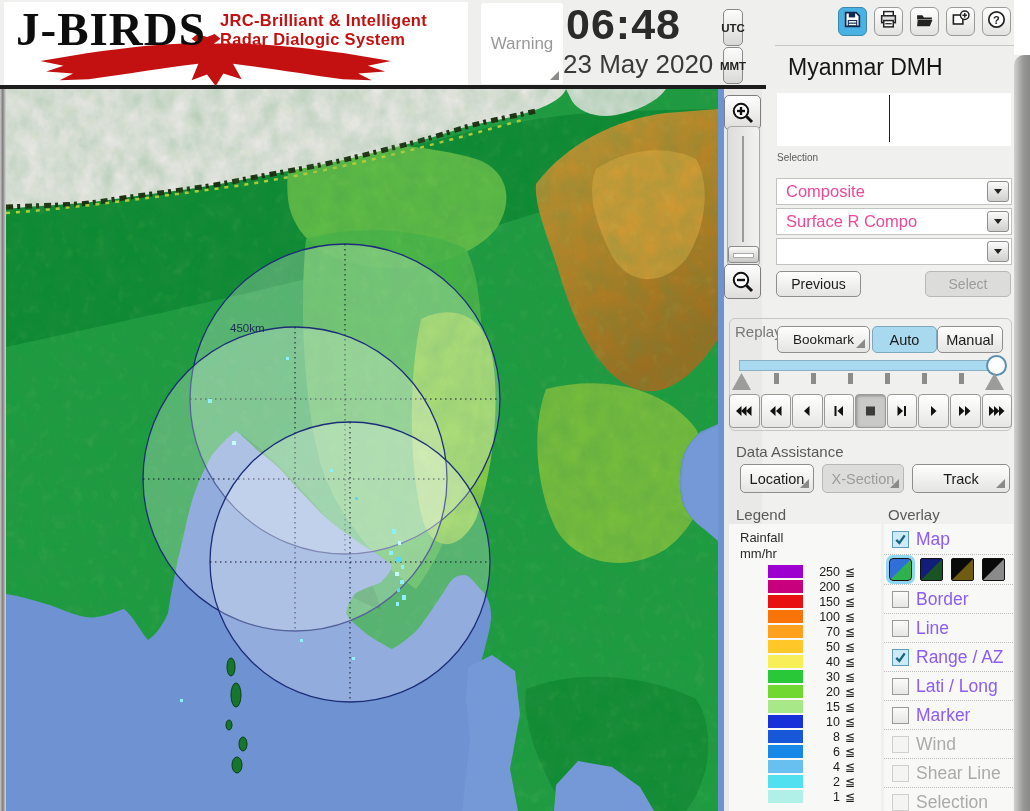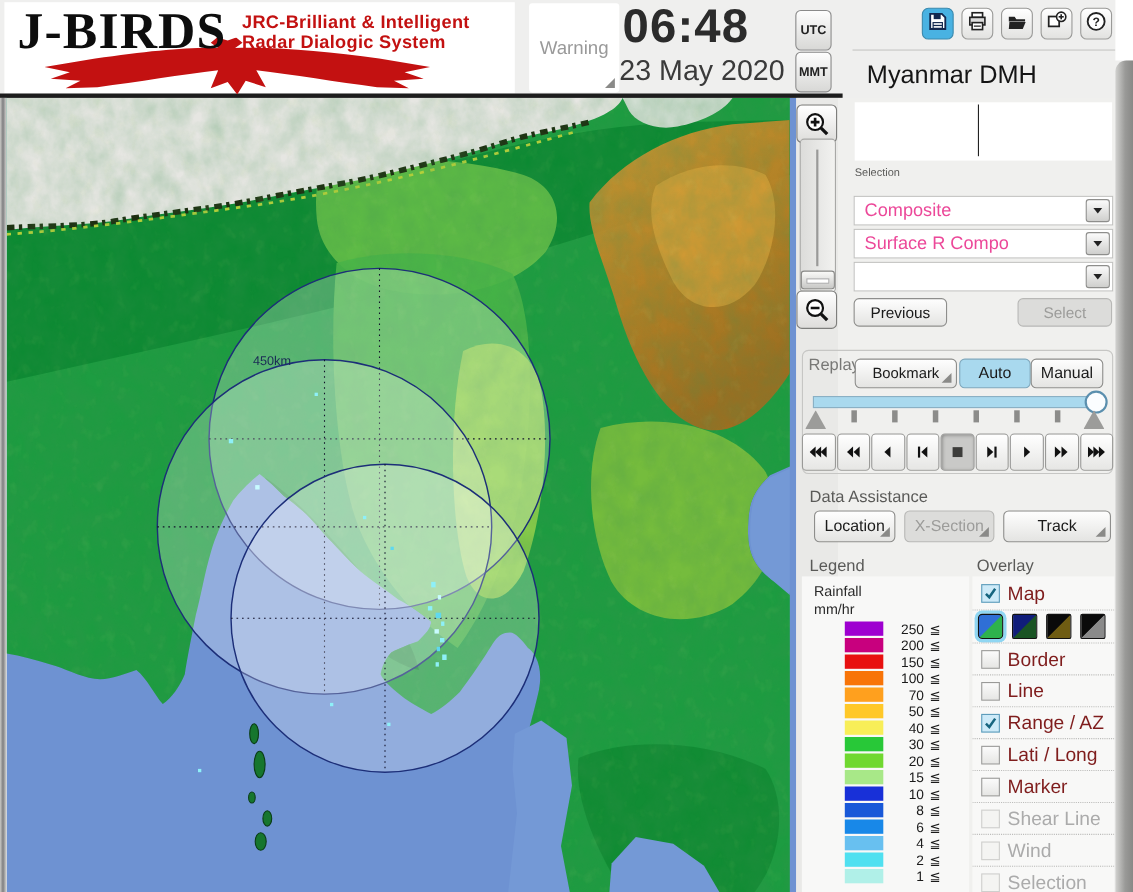--- a/index.html
+++ b/index.html
@@ -9,21 +9,21 @@
 
   
   #logo-panel{left:4px;top:2px;width:464px;height:83px;background:#fff;}
   #logo-title{left:12px;top:0px;font-family:"Liberation Serif",serif;font-weight:bold;font-size:47px;color:#0d0d0d;letter-spacing:1px;z-index:2;}
   #logo-tag{left:216px;top:9px;color:#c31111;font-weight:bold;font-size:16.5px;line-height:19px;z-index:2;letter-spacing:.3px;}
   #eagle{left:6px;top:32px;z-index:1;}
   #warning-btn{left:481px;top:3px;width:82px;height:81px;background:#fff;border-radius:3px;color:#999;font-size:17px;display:flex;align-items:center;justify-content:center;}
   .fold::after{content:"";position:absolute;right:4px;bottom:4px;width:0;height:0;border-left:9px solid transparent;border-bottom:9px solid #8a8a88;}
   #clock-time{left:566px;top:0px;font-size:43px;font-weight:600;color:#2b2b2b;letter-spacing:1px;}
   #clock-date{left:563px;top:49px;font-size:26px;color:#3a3a3a;}
-  .tzbtn{width:33px;height:37px;border:1px solid #8a8a8a;border-radius:5px;font-size:11.5px;font-weight:bold;color:#222;display:flex;align-items:center;justify-content:center;background:linear-gradient(#fdfdfd,#d8d8d6);}
+  .tzbtn{width:20px;height:37px;border:1px solid #8a8a8a;border-radius:5px;font-size:11.5px;font-weight:bold;color:#222;display:flex;align-items:center;justify-content:center;background:linear-gradient(#fdfdfd,#d8d8d6);}
   #tz-utc{left:723px;top:9px;} #tz-mmt{left:723px;top:47px;}
   #toolbar{left:838px;top:7px;display:flex;gap:7px;}
   .toolbtn{width:29px;height:29px;border:1px solid #9a9a98;border-radius:6px;background:linear-gradient(#ffffff,#e2e2e0);display:flex;align-items:center;justify-content:center;}
   .toolbtn.active{background:#49b2e2;border-color:#3a89ad;}
   #hdr-divider{left:775px;top:45px;width:239px;height:1px;background:#c6c6c4;}
   #station-title{left:788px;top:54px;font-size:23px;color:#151515;}
   #hdr-border{left:0;top:85px;width:766px;height:4px;background:#1d1d1d;}
 
   
   #win-left{left:0;top:89px;width:6px;height:722px;background:linear-gradient(90deg,#cacac6,#7e7e80 45%,#d8d8d4);}
@@ -77,21 +77,21 @@
   .lg-row{position:relative;height:15px;}
   .lg-swatch{position:absolute;left:7px;top:1px;width:35px;height:13px;}
   .lg-val{position:absolute;left:42px;top:1px;width:37px;font-size:12.5px;color:#1a1a1a;text-align:right;}
   .lg-sym{position:absolute;left:84px;top:1px;font-size:12px;color:#1a1a1a;}
   #overlay-col{left:884px;top:524px;width:129px;height:287px;background:#f8f8f7;overflow:hidden;}
   .ov-row{position:relative;height:29px;border-top:1px dotted #bcbcba;display:flex;align-items:center;padding-left:8px;gap:7px;}
   .ov-row.first{border-top:none;height:30px;}
   .cb{width:17px;height:17px;border:1px solid #9a9a98;background:linear-gradient(#fbfbfb,#e6e6e4);flex:0 0 auto;display:flex;align-items:center;justify-content:center;}
   .cb.checked{background:#cdeaf8;border-color:#5e9cba;}
   .cb.off{border-color:#cfcfcd;background:#f4f4f2;}
-  .ov-lab{font-size:17.5px;color:#7f1d1d;font-weight:500;white-space:nowrap;}
+  .ov-lab{font-size:17.5px;color:#8b5cf6;font-weight:500;white-space:nowrap;}
   .ov-lab.off{color:#ababab;font-weight:400;}
   #map-swatches{position:relative;height:30px;border-top:1px dotted #bcbcba;display:flex;align-items:center;gap:8px;padding-left:5px;}
   .msw{width:23px;height:23px;border:1px solid #111;border-radius:2px;flex:0 0 auto;}
   .msw.sel{box-shadow:0 0 0 3px #8fd6f2;border-radius:4px;}
 
   #scroll-strip{left:1014px;top:55px;width:16px;height:756px;background:linear-gradient(90deg,#d2d2d0,#9a9a98 55%,#888886);border-radius:10px 0 0 0;}
   #scroll-top{left:1014px;top:0;width:16px;height:55px;background:#fff;}
 </style>
 </head>
 <body>
@@ -530,25 +530,25 @@
       <div class="ov-row">
         <div class="cb"></div>
         <span class="ov-lab">Lati / Long</span>
       </div>
       <div class="ov-row">
         <div class="cb"></div>
         <span class="ov-lab">Marker</span>
       </div>
       <div class="ov-row">
         <div class="cb off"></div>
+        <span class="ov-lab off">Wind</span>
+      </div>
+      <div class="ov-row">
+        <div class="cb off"></div>
         <span class="ov-lab off">Shear Line</span>
-      </div>
-      <div class="ov-row">
-        <div class="cb off"></div>
-        <span class="ov-lab off">Wind</span>
       </div>
       <div class="ov-row">
         <div class="cb off"></div>
         <span class="ov-lab off">Selection</span>
       </div>
     </div>
 
   <div class="abs" id="scroll-top"></div>
   <div class="abs" id="scroll-strip"></div>
 </div>

